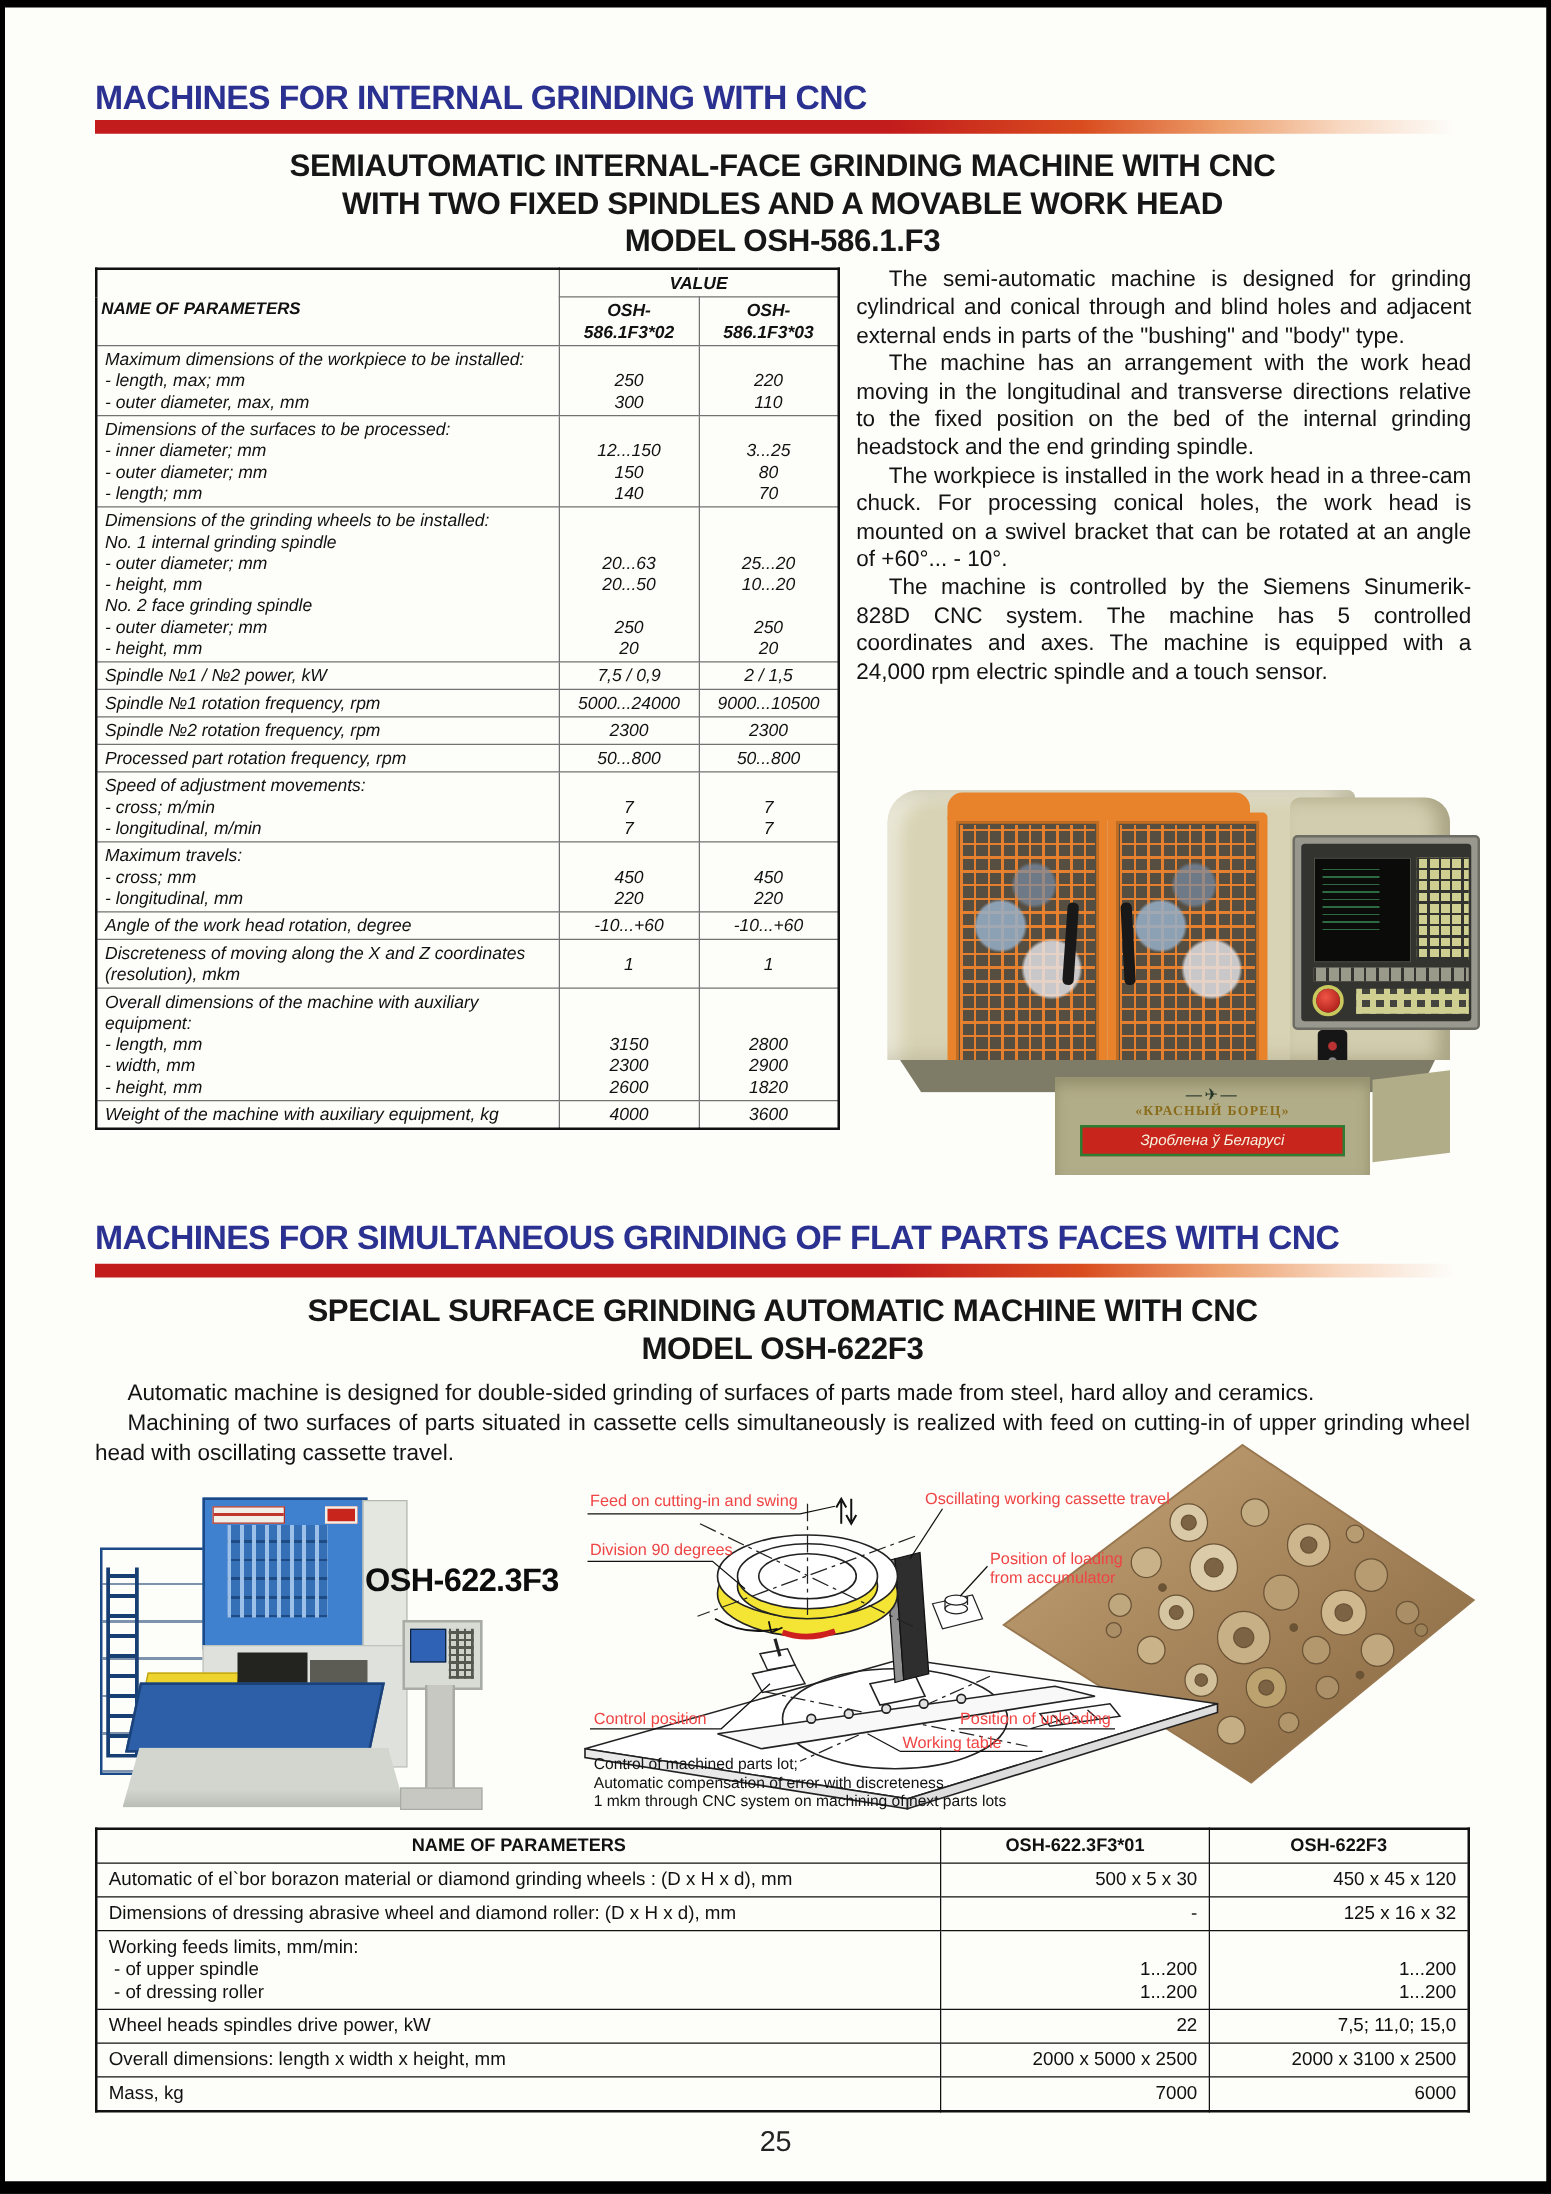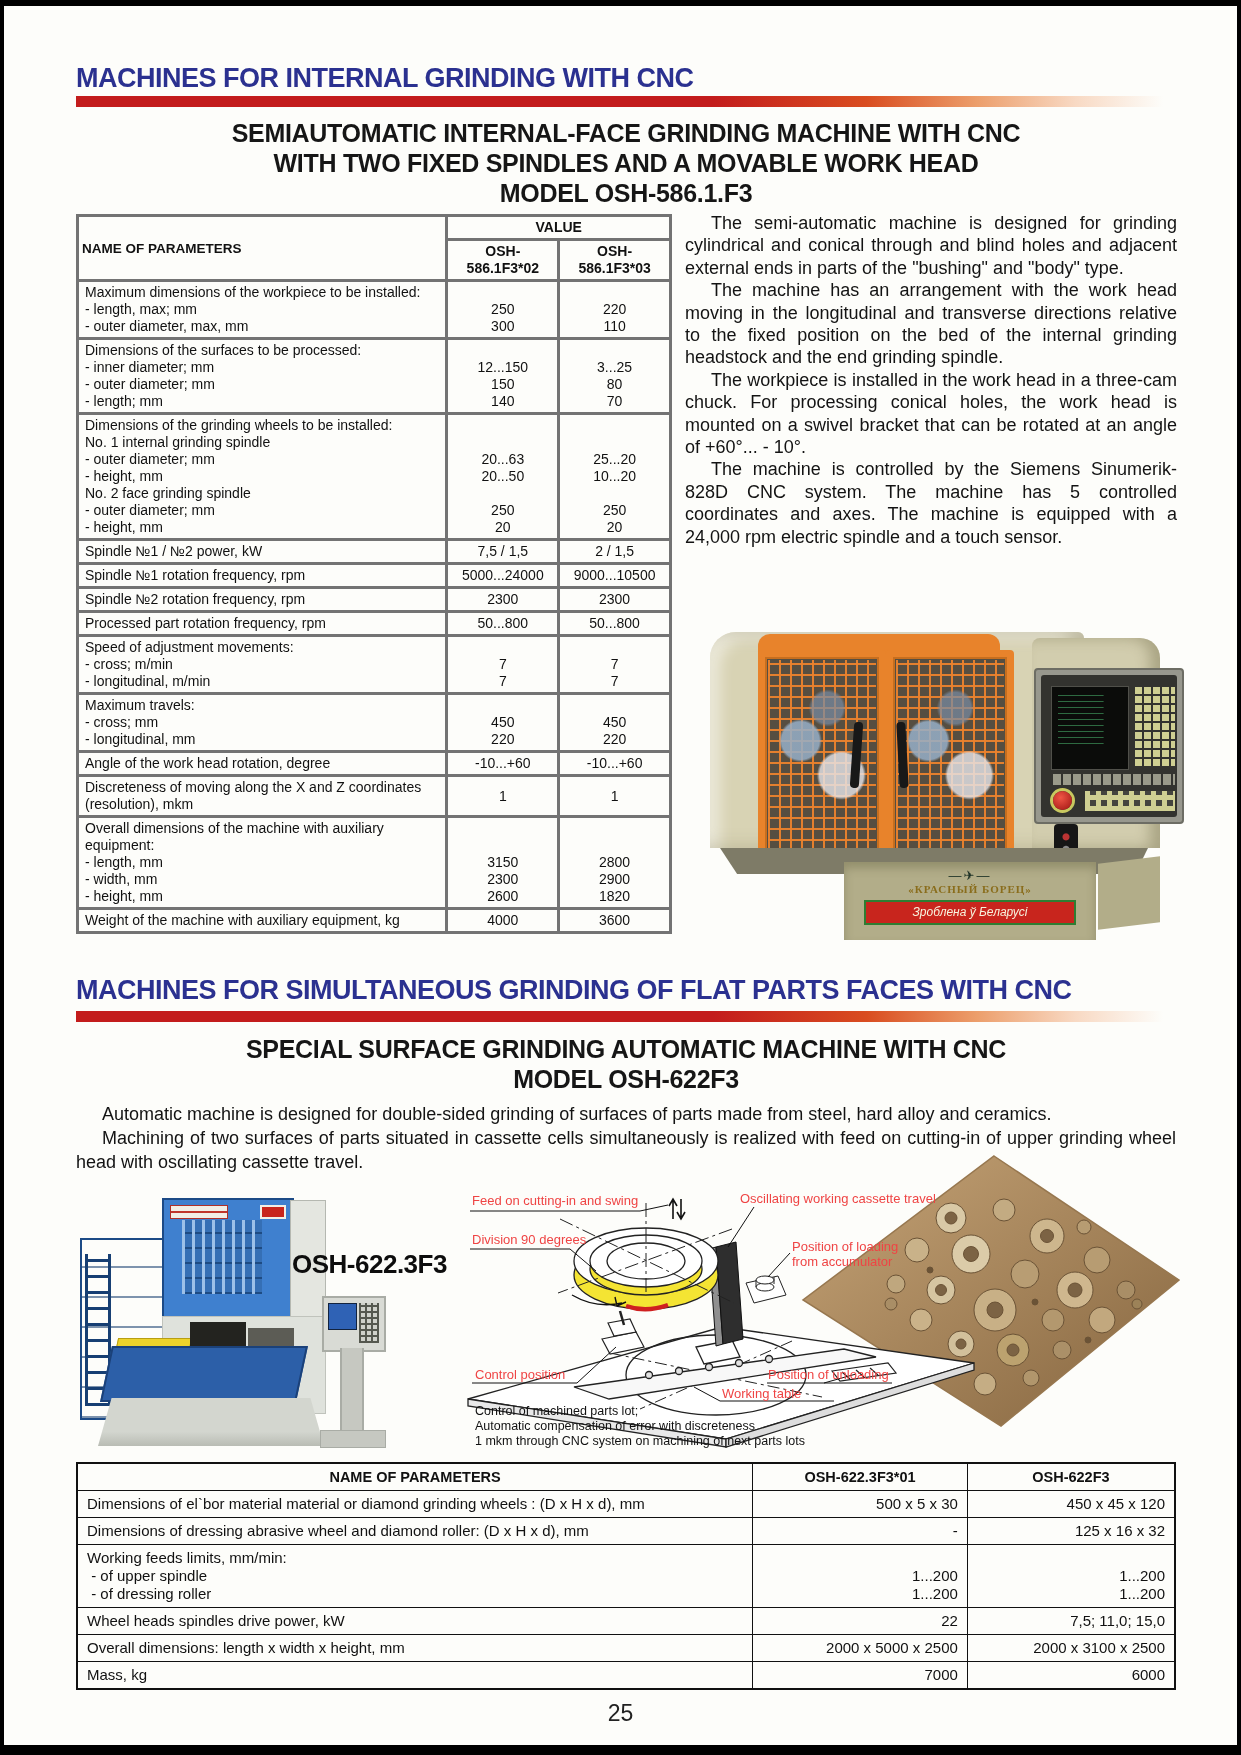--- a/index.html
+++ b/index.html
@@ -10,21 +10,21 @@
   .pre{white-space:pre-wrap;}
 
   
   .sec-header{font-weight:700;font-size:27px;line-height:28px;color:#2b3190;letter-spacing:-.5px;}
   .redbar{width:1098px;height:11px;
     background:linear-gradient(90deg,#c31c1c 0%,#c31c1c 58%,#d94d20 72%,#ec9e6b 82%,#f8d9c3 91%,rgba(255,255,255,0) 99%);}
   .doc-title{width:1104px;text-align:center;font-weight:700;font-size:25px;line-height:30px;color:#161616;letter-spacing:-.3px;}
 
   
   table.t1{border-collapse:collapse;width:596px;font-size:14px;line-height:17px;color:#111;border:2px solid #111;}
-  .t1 th,.t1 td{border:3px solid #737373;padding:2px 6px;vertical-align:middle;}
+  .t1 th,.t1 td{border:1px solid #737373;padding:2px 6px;vertical-align:middle;font-style:italic;}
   .t1 th{font-weight:700;text-align:center;padding:2px 3px;}
   .t1 th.pname{text-align:left;font-size:13.5px;}
   .t1 td.val{text-align:center;padding:2px 3px;}
 
   
   .para{width:492px;font-size:18px;line-height:22.4px;color:#131313;text-align:justify;}
   .para p{margin:0;text-indent:26px;}
 
   
   .para2{width:1100px;font-size:18px;line-height:24px;color:#131313;text-align:justify;}
@@ -186,21 +186,21 @@
           <td class="val pre">
 
 25...20
 10...20
 
 250
 20</td>
         </tr>
     <tr>
           <td class="pre">Spindle №1 / №2 power, kW</td>
-          <td class="val pre">7,5 / 1,5</td>
+          <td class="val pre">7,5 / 0,9</td>
           <td class="val pre">2 / 1,5</td>
         </tr>
     <tr>
           <td class="pre">Spindle №1 rotation frequency, rpm</td>
           <td class="val pre">5000...24000</td>
           <td class="val pre">9000...10500</td>
         </tr>
     <tr>
           <td class="pre">Spindle №2 rotation frequency, rpm</td>
           <td class="val pre">2300</td>
@@ -480,21 +480,21 @@
         <col style="width:215px">
         <col style="width:208px">
       </colgroup>
     <tbody>
         <tr>
       <th>NAME OF PARAMETERS</th>
       <th>OSH-622.3F3*01</th>
       <th>OSH-622F3</th>
     </tr>
     <tr>
-          <td class="pre">Dimensions of el`bor material material or diamond grinding wheels : (D x H x d), mm</td>
+          <td class="pre">Automatic of el`bor borazon material or diamond grinding wheels : (D x H x d), mm</td>
           <td class="val pre">500 x 5 x 30</td>
           <td class="val pre">450 x 45 x 120</td>
         </tr>
     <tr>
           <td class="pre">Dimensions of dressing abrasive wheel and diamond roller: (D x H x d), mm</td>
           <td class="val pre">-</td>
           <td class="val pre">125 x 16 x 32</td>
         </tr>
     <tr>
           <td class="pre">Working feeds limits, mm/min:

